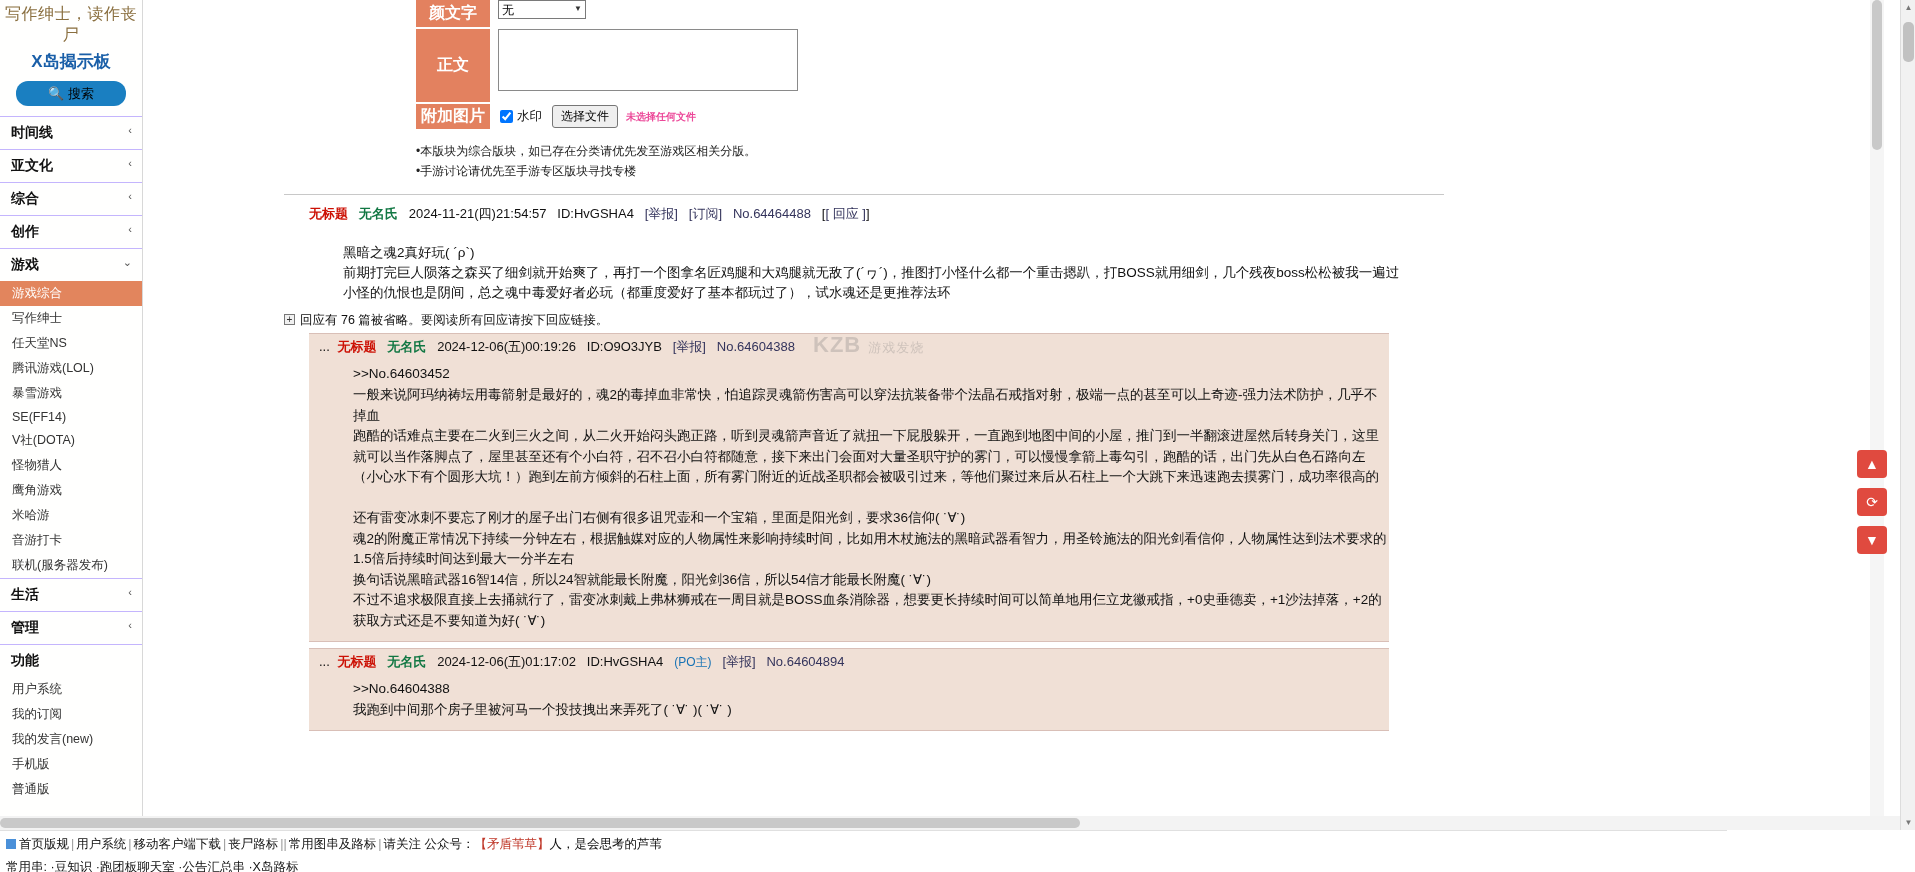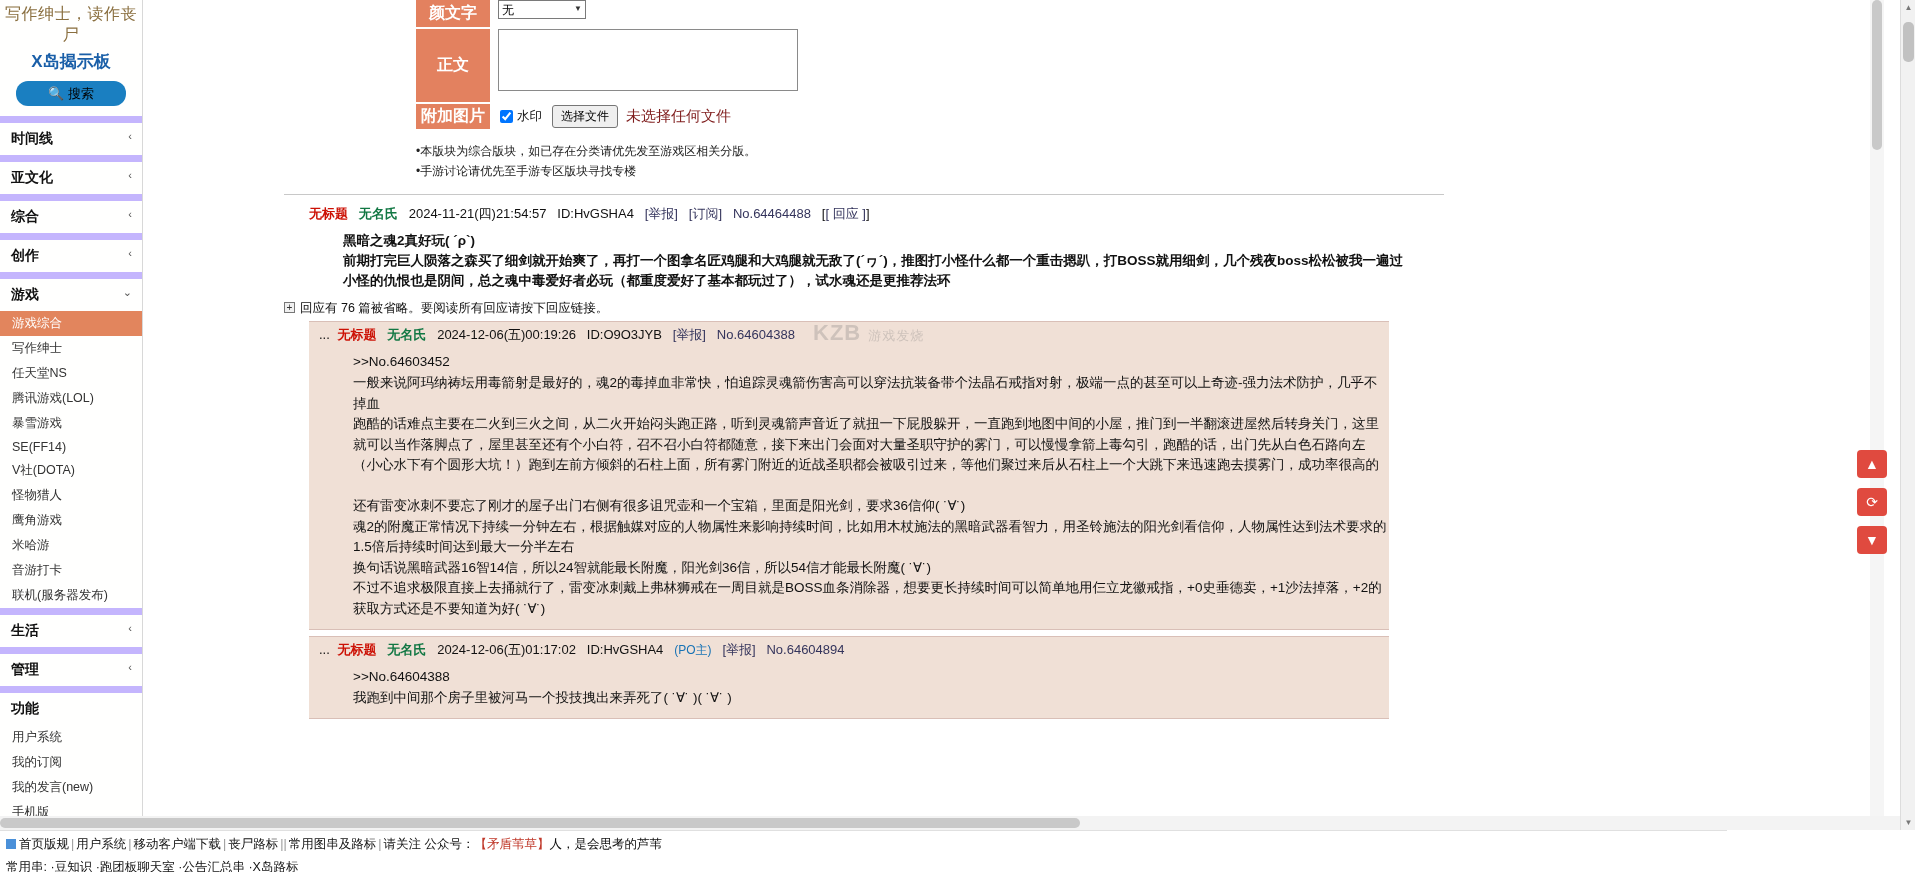--- a/index.html
+++ b/index.html
@@ -51,21 +51,21 @@
     line-height: 25px;
     text-align: center;
     cursor: pointer;
   }
   .sb-group {
     position: relative;
     padding: 7px 10px 7px 11px;
     font-size: 14px;
     font-weight: bold;
     color: #111;
-    border-top: 7px solid #c4b5fd;
+    border-top: 1px solid #c4b5fd;
     cursor: pointer;
   }
   .sb-group .chev {
     position: absolute; right: 10px; top: 7px;
     font-size: 11px; color: #555; font-weight: normal;
   }
   .sb-sub {
     font-size: 12.5px;
     color: #333;
     padding: 4px 10px 4px 12px;
@@ -143,21 +143,21 @@
   .wm input { margin: 0 4px 0 0; }
   .filebtn {
     margin-left: 10px;
     border: 1px solid #767676;
     background: #efefef;
     font-size: 12px;
     padding: 2px 8px;
     border-radius: 3px;
     cursor: pointer;
   }
-  .fileinfo { margin-left: 8px; font-size: 15px; color: #7f1d1d; }
+  .fileinfo { margin-left: 8px; font-size: 10px; color: #ec4899; font-weight: bold; }
 
   .notes {
     margin: 12px 0 0 272px;
     font-size: 12px;
     color: #222;
     line-height: 1.7;
   }
 
   .hr {
     margin: 12px 0 0 0;
@@ -175,25 +175,24 @@
   }
   .thread-head { line-height: 1.6; }
   .t-title { color: #cc1105; font-weight: bold; }
   .t-name { color: #117743; font-weight: bold; }
   .t-date { color: #111; }
   .t-id { color: #111; }
   a.blue { color: #34345c; text-decoration: none; }
   .brk { color: #111; }
 
   .body {
-    margin: 6px 0 0 34px;
+    margin: 18px 0 0 34px;
     color: #111;
     line-height: 1.48;
     font-size: 13.5px;
-    font-weight: bold;
   }
 
   .omitted {
     margin: 10px 0 4px 140px;
     font-size: 12.5px;
     color: #111;
   }
   .plusbox {
     display: inline-block;
     width: 11px; height: 11px;

